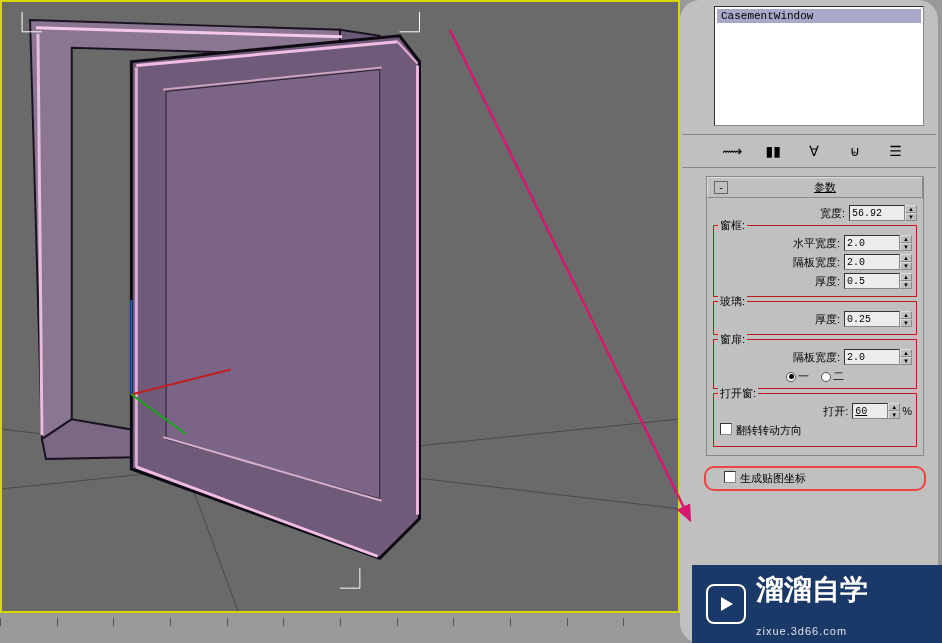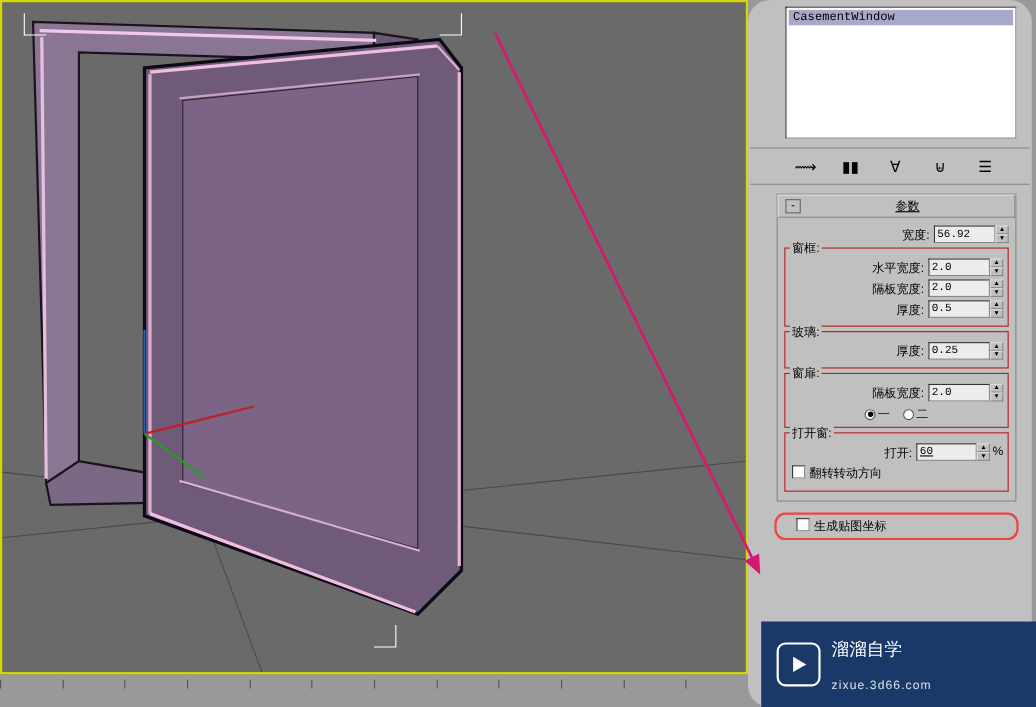--- a/index.html
+++ b/index.html
@@ -202,21 +202,21 @@
       align-items: center;
       padding: 8px 14px;
       gap: 10px;
     }
     .wm-icon {
       width: 40px; height: 40px;
       border: 2px solid #fff;
       border-radius: 8px;
       display:flex; align-items:center; justify-content:center;
     }
-    .wm-text-main { font-size: 16px; font-weight: 400; }
+    .wm-text-main { font-size: 28px; font-weight: 700; }
     .wm-text-sub { font-size: 11px; letter-spacing: 1px; opacity: 0.85; margin-top: 16px; }
     .viewport-svg { width: 100%; height: 100%; }
   </style>
 </head>
 <body>
 
 <div class="main-container">
   <div class="viewport">
     <svg class="viewport-svg" viewBox="0 0 680 613">
 
@@ -355,21 +355,21 @@
               <span>二</span>
             </div>
           </div>
         </div>
 
         <div class="group-box">
           <span class="group-title">打开窗:</span>
           <div class="param-row">
             <span class="param-label">打开:</span>
             <div class="spinner">
-              <input class="spinner-input" style="width: 55px; text-decoration: underline;" value="60">
+              <input class="spinner-input" style="width: 36px; text-decoration: underline;" value="60">
               <div class="spinner-btns">
                   <div class="spinner-btn">▲</div>
                   <div class="spinner-btn">▼</div>
                 </div>
             </div>
             <span class="percent-label">%</span>
           </div>
           <div class="checkbox-row">
             <div class="checkbox-box"></div>
             <span>翻转转动方向</span>

